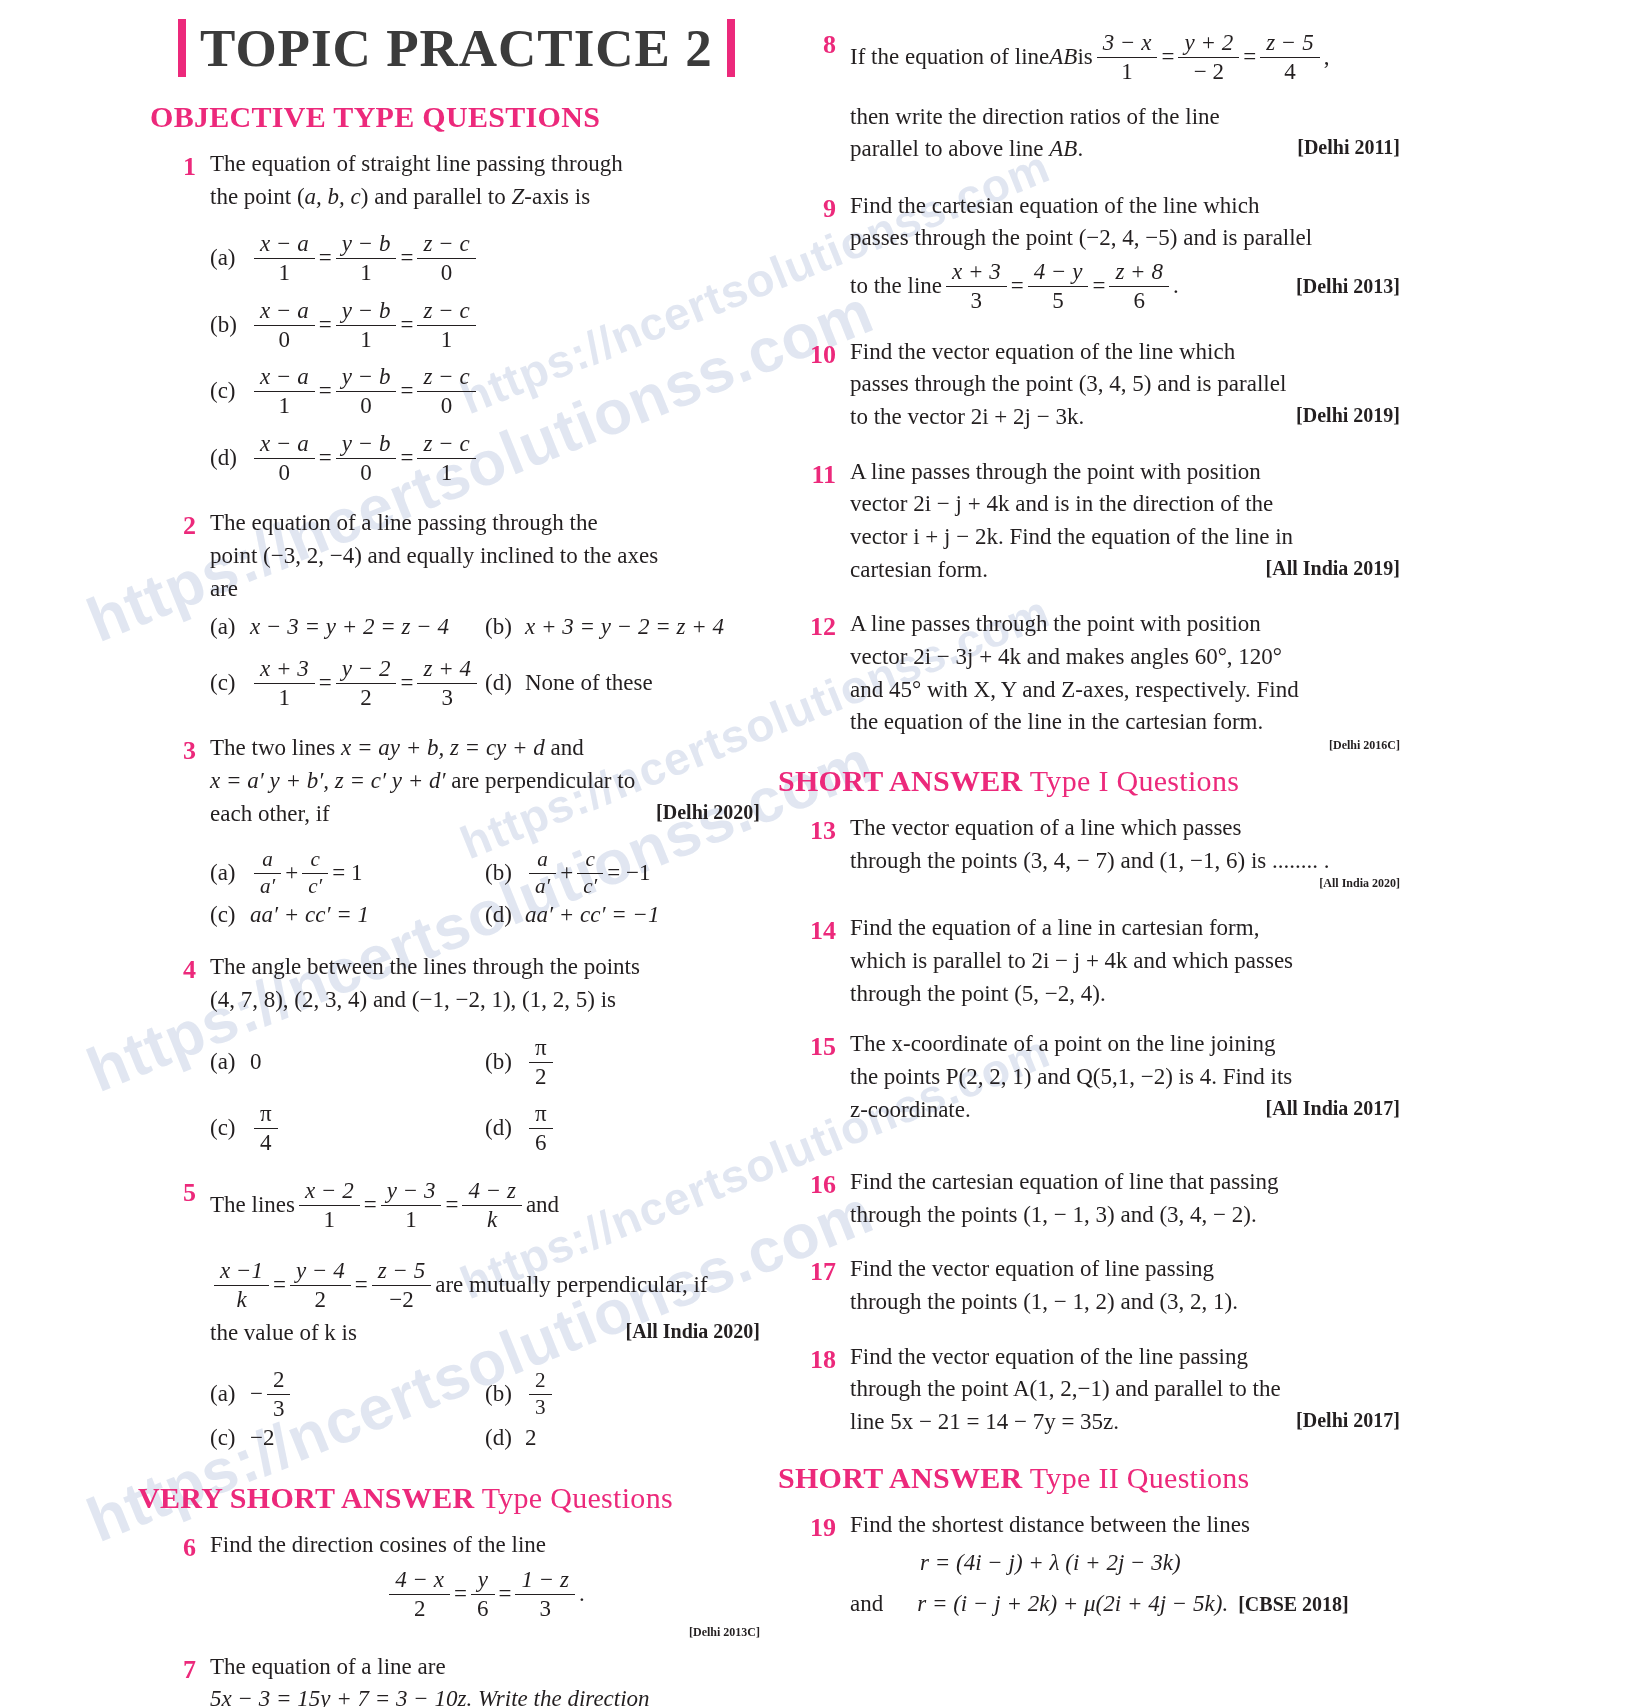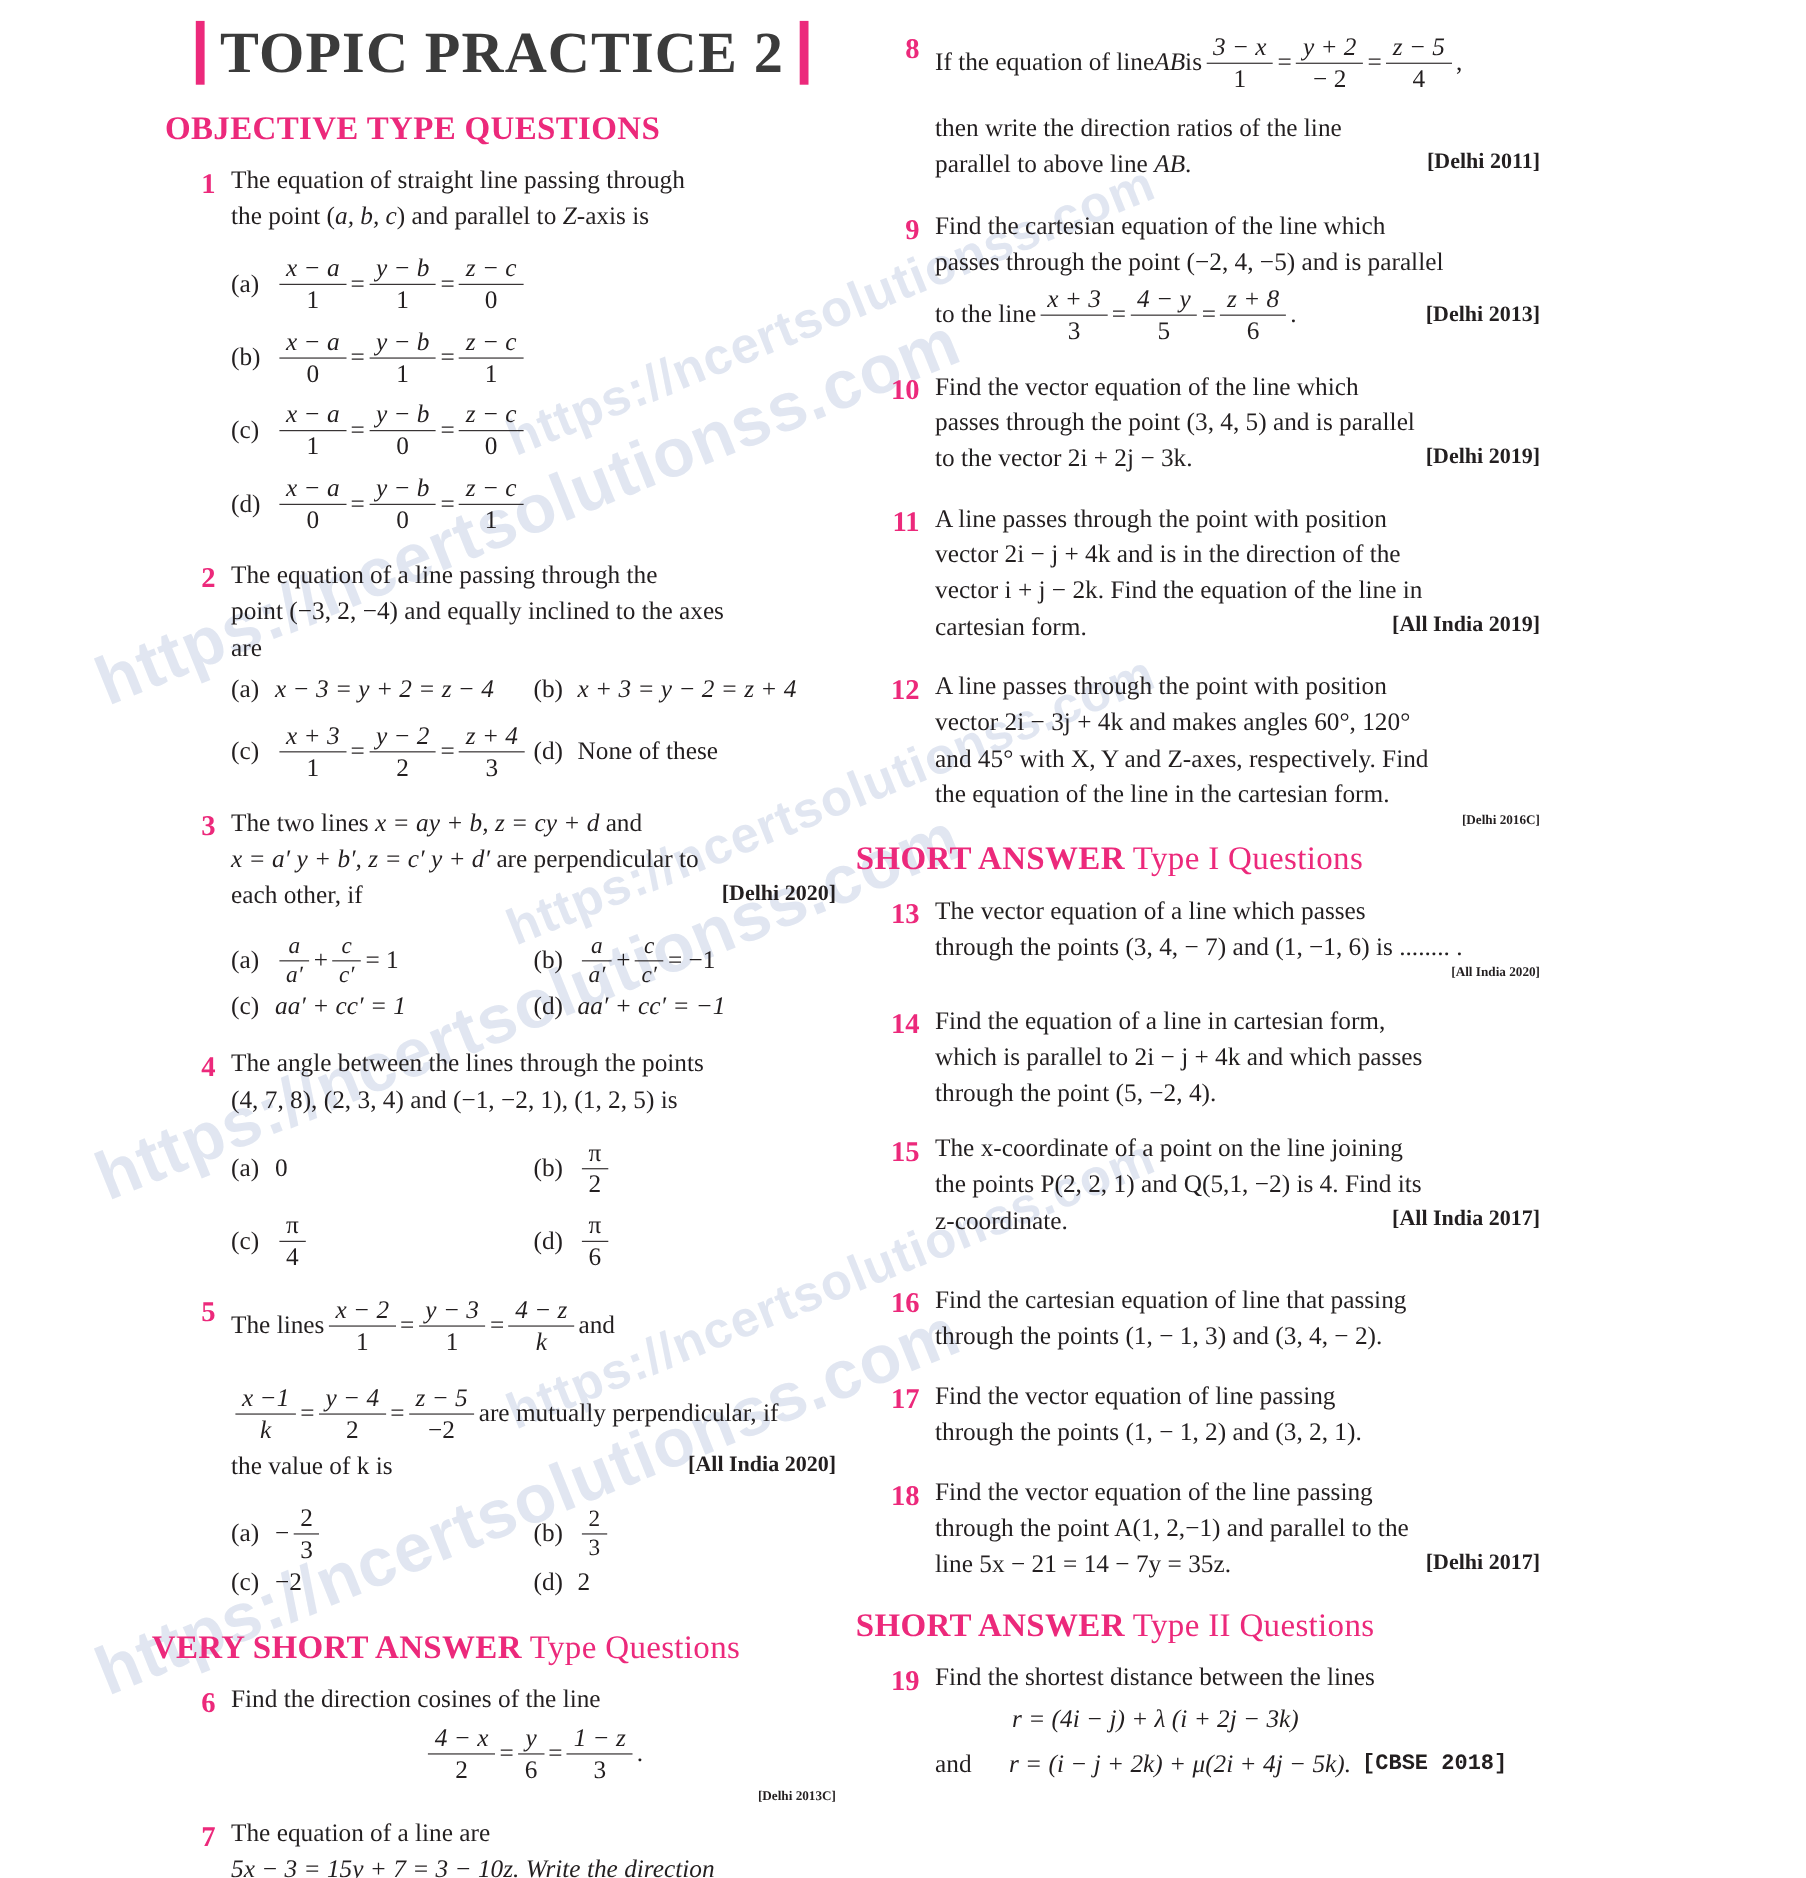--- a/index.html
+++ b/index.html
@@ -571,19 +571,19 @@
       <div class="q-num">19</div>
       <div class="q-body">
         <p>Find the shortest distance between the lines</p>
         <p style="margin-top:6px;padding-left:70px;">
           <i class="v">r = (4i − j) + λ (i + 2j − 3k)</i>
         </p>
         <div class="eqline" style="margin-top:8px;">
           <span>and</span>
           <span style="display:inline-block;width:34px;"></span>
           <i class="v">r = (i − j + 2k) + μ(2i + 4j − 5k).</i>
-          <span class="tag" style="margin-left:10px;font-family:Liberation Mono, monospace;">[CBSE 2018]</span>
+          <span class="tag" style="margin-left:10px;">[CBSE 2018]</span>
         </div>
       </div>
     </div>
 
   </div>
 </div>
 
 </body></html>

